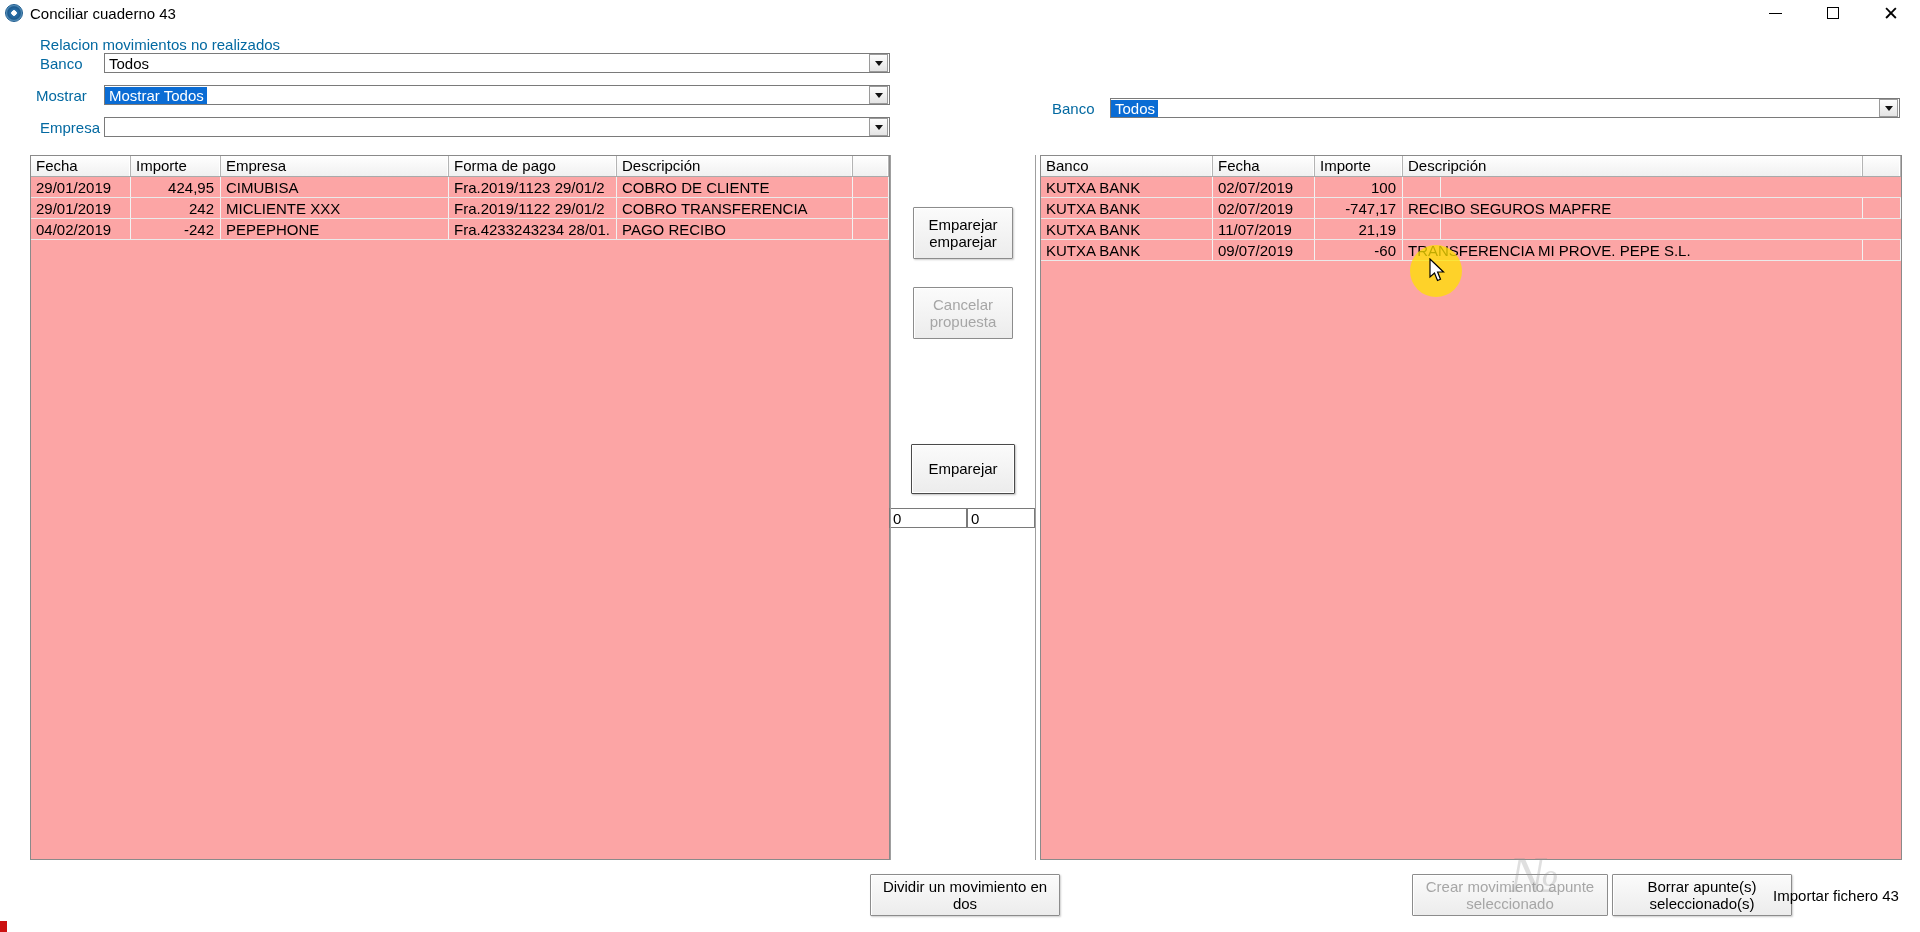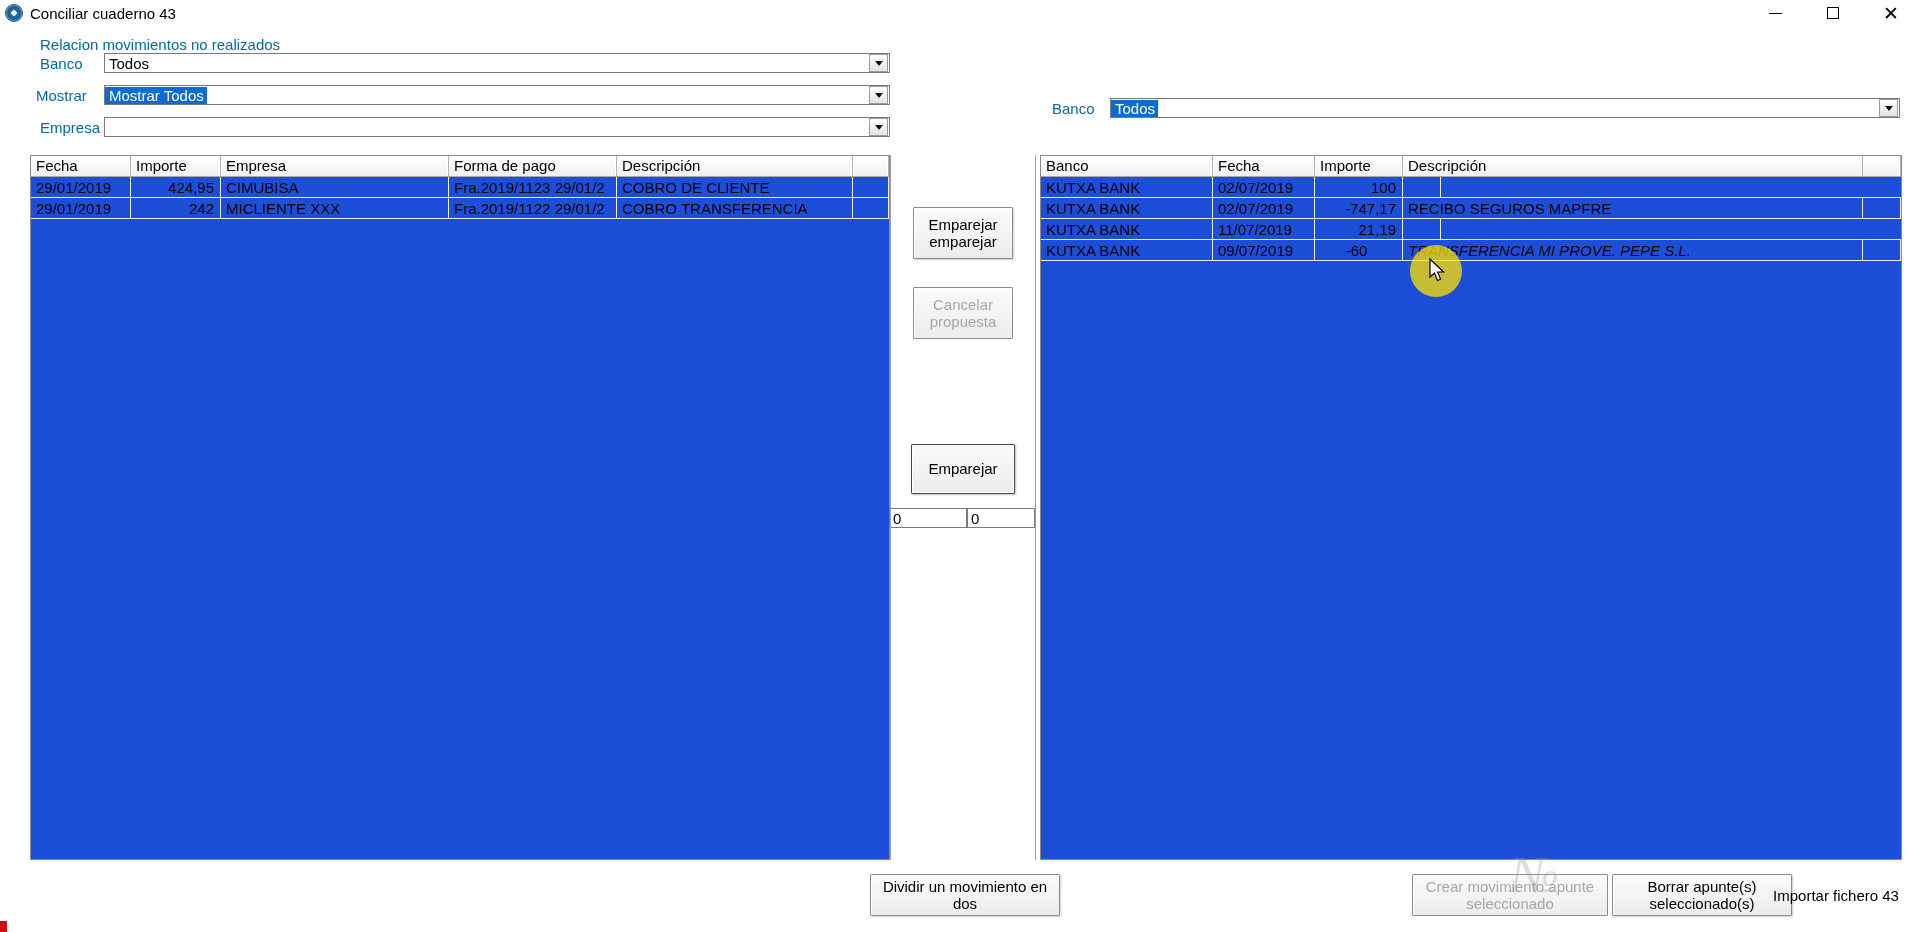--- a/index.html
+++ b/index.html
@@ -63,21 +63,21 @@
   .combo .arrow i {
     display:block; width:0; height:0;
     border-left:4px solid transparent; border-right:4px solid transparent;
     border-top:5px solid #111;
   }
 
   
   .grid {
     position:absolute;
     border:1px solid #8a8a8a;
-    background:#1d4ed8;
+    background:#fca5a5;
     overflow:hidden;
   }
   .grid .hdr {
     display:flex; height:21px;
     background:#ffffff;
     border-bottom:1px solid #a9a9a9;
   }
   .grid .hdr .hc {
     border-right:1px solid #b4b4b4;
     background:linear-gradient(#ffffff,#f0f0f0);
@@ -197,20 +197,28 @@
         <div class="c" style="width: 36px;"></div>
       </div>
       <div class="row">
         <div class="c" style="width: 100px;">29/01/2019</div>
         <div class="c num" style="width: 90px;">242</div>
         <div class="c" style="width: 228px;">MICLIENTE XXX</div>
         <div class="c" style="width: 168px;">Fra.2019/1122 29/01/2</div>
         <div class="c" style="width: 236px;">COBRO TRANSFERENCIA</div>
         <div class="c" style="width: 36px;"></div>
       </div>
+      <div class="row">
+        <div class="c" style="width: 100px;">04/02/2019</div>
+        <div class="c num" style="width: 90px;">-242</div>
+        <div class="c" style="width: 228px;">PEPEPHONE</div>
+        <div class="c" style="width: 168px;">Fra.4233243234 28/01.</div>
+        <div class="c" style="width: 236px;">PAGO RECIBO</div>
+        <div class="c" style="width: 36px;"></div>
+      </div>
     </div>
 </div>
 
 <div class="btn" style="left:913px;top:207px;width:100px;height:52px;">Emparejar emparejar</div>
 <div class="btn disabled" style="left:913px;top:287px;width:100px;height:52px;">Cancelar propuesta</div>
 <div class="btn focus" style="left:911px;top:444px;width:104px;height:50px;">Emparejar</div>
 <div class="numbox" style="left:889px;top:508px;width:78px;">0</div>
 <div class="numbox" style="left:967px;top:508px;width:68px;">0</div>
 
 <div class="vline" style="left:890px;top:155px;height:705px;"></div>
@@ -248,22 +256,22 @@
       </div>
       <div class="row">
         <div class="c" style="width: 172px;">KUTXA BANK</div>
         <div class="c" style="width: 102px;">11/07/2019</div>
         <div class="c num" style="width: 88px;">21,19</div>
         <div class="c" style="width: 38px;"></div>
       </div>
       <div class="row">
         <div class="c" style="width: 172px;">KUTXA BANK</div>
         <div class="c" style="width: 102px;">09/07/2019</div>
-        <div class="c num" style="width: 88px; text-align: center;">-60</div>
-        <div class="c" style="width: 460px; font-style: italic;">TRANSFERENCIA MI PROVE. PEPE S.L.</div>
+        <div class="c num" style="width: 88px;">-60</div>
+        <div class="c" style="width: 460px;">TRANSFERENCIA MI PROVE. PEPE S.L.</div>
         <div class="c" style="width: 38px;"></div>
       </div>
     </div>
 </div>
 
 <div class="btn" style="left:870px;top:874px;width:190px;height:42px;">Dividir un movimiento en dos</div>
 <div class="btn disabled" style="left:1412px;top:874px;width:196px;height:42px;">Crear movimiento apunte seleccionado</div>
 <div class="btn" style="left:1612px;top:874px;width:180px;height:42px;">Borrar apunte(s) seleccionado(s)</div>
 <div class="btn" style="left:1756px;top:880px;width:160px;height:32px;border:none;background:none;box-shadow:none;">Importar fichero 43</div>
 

